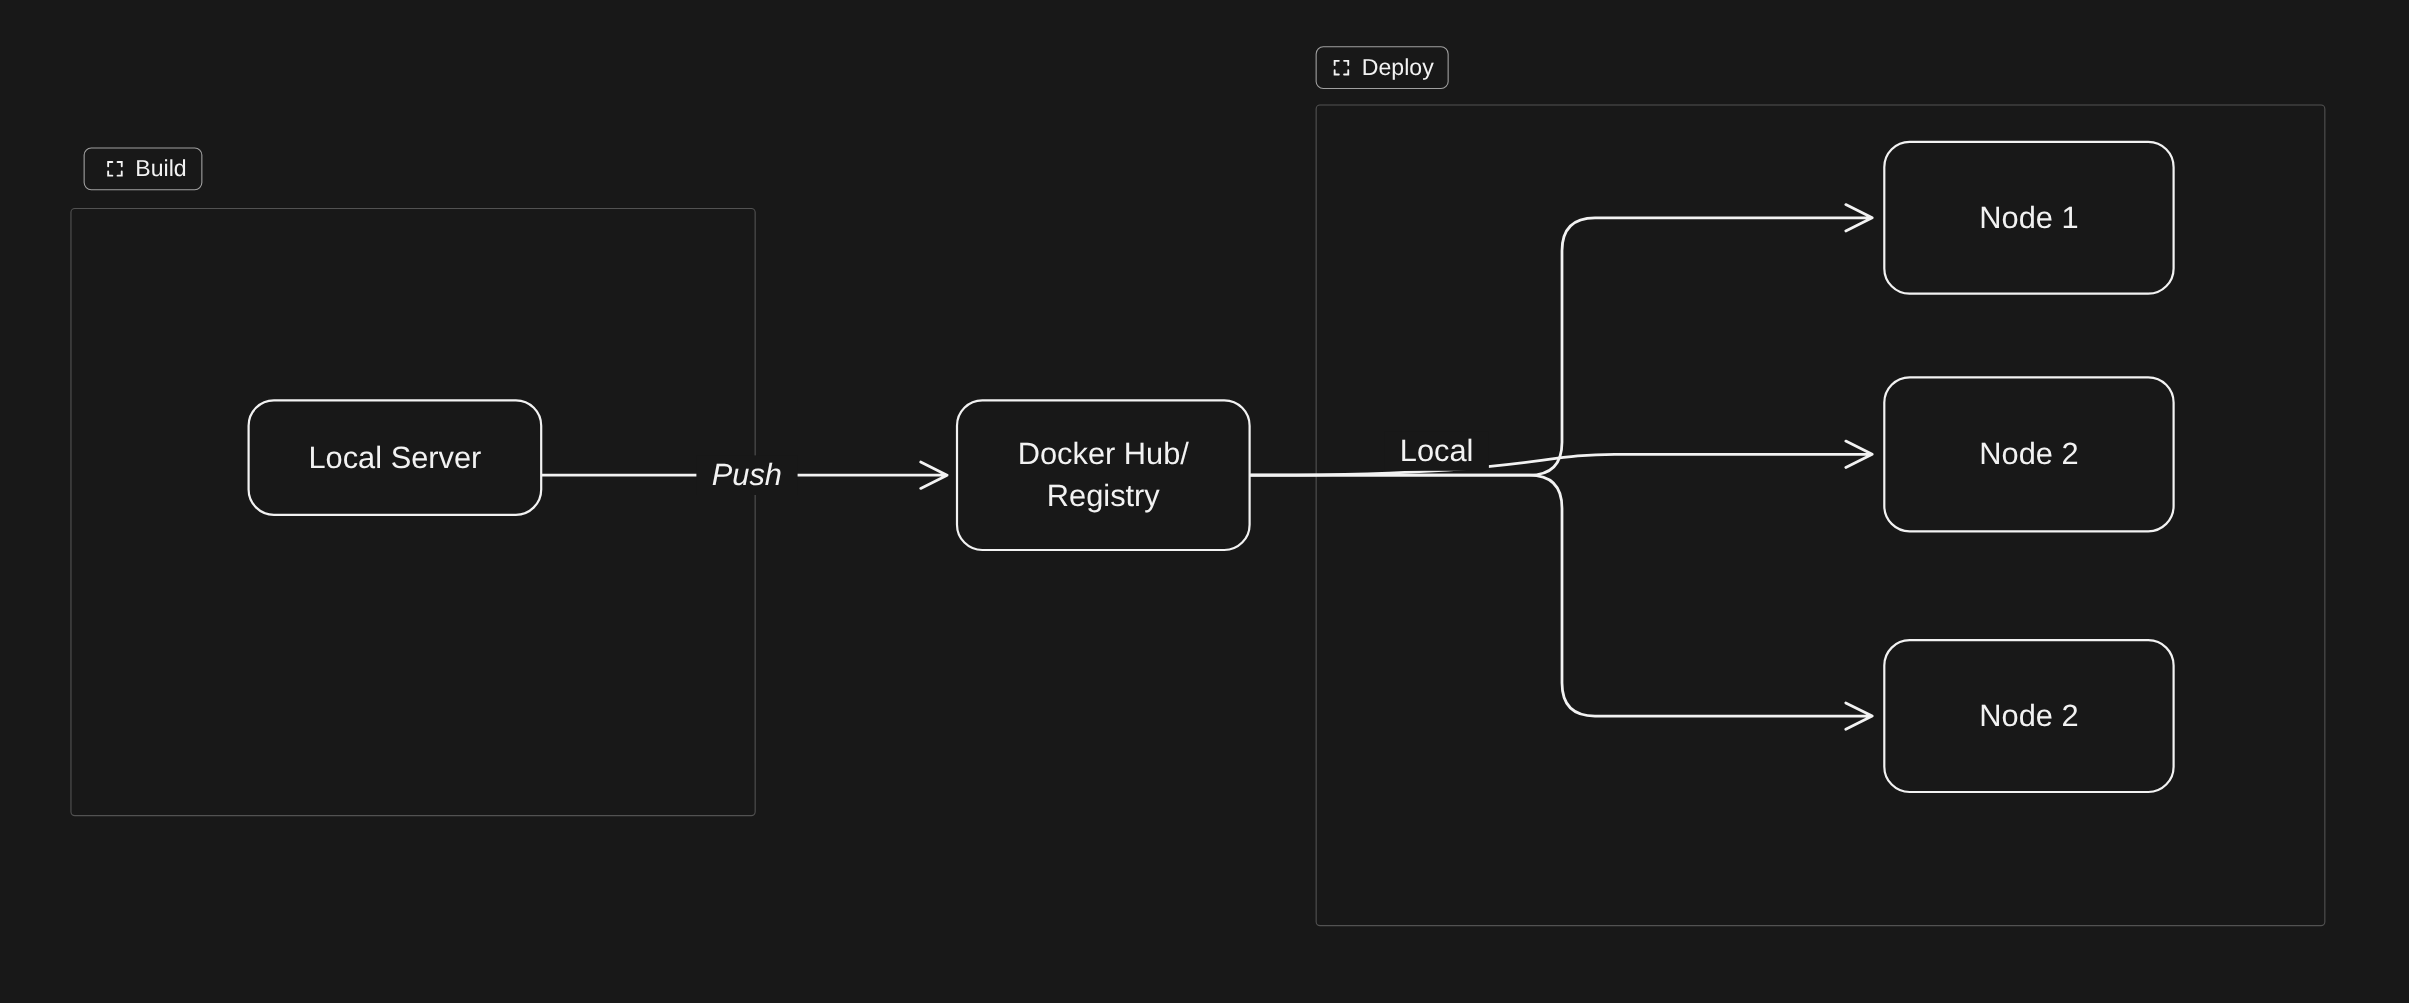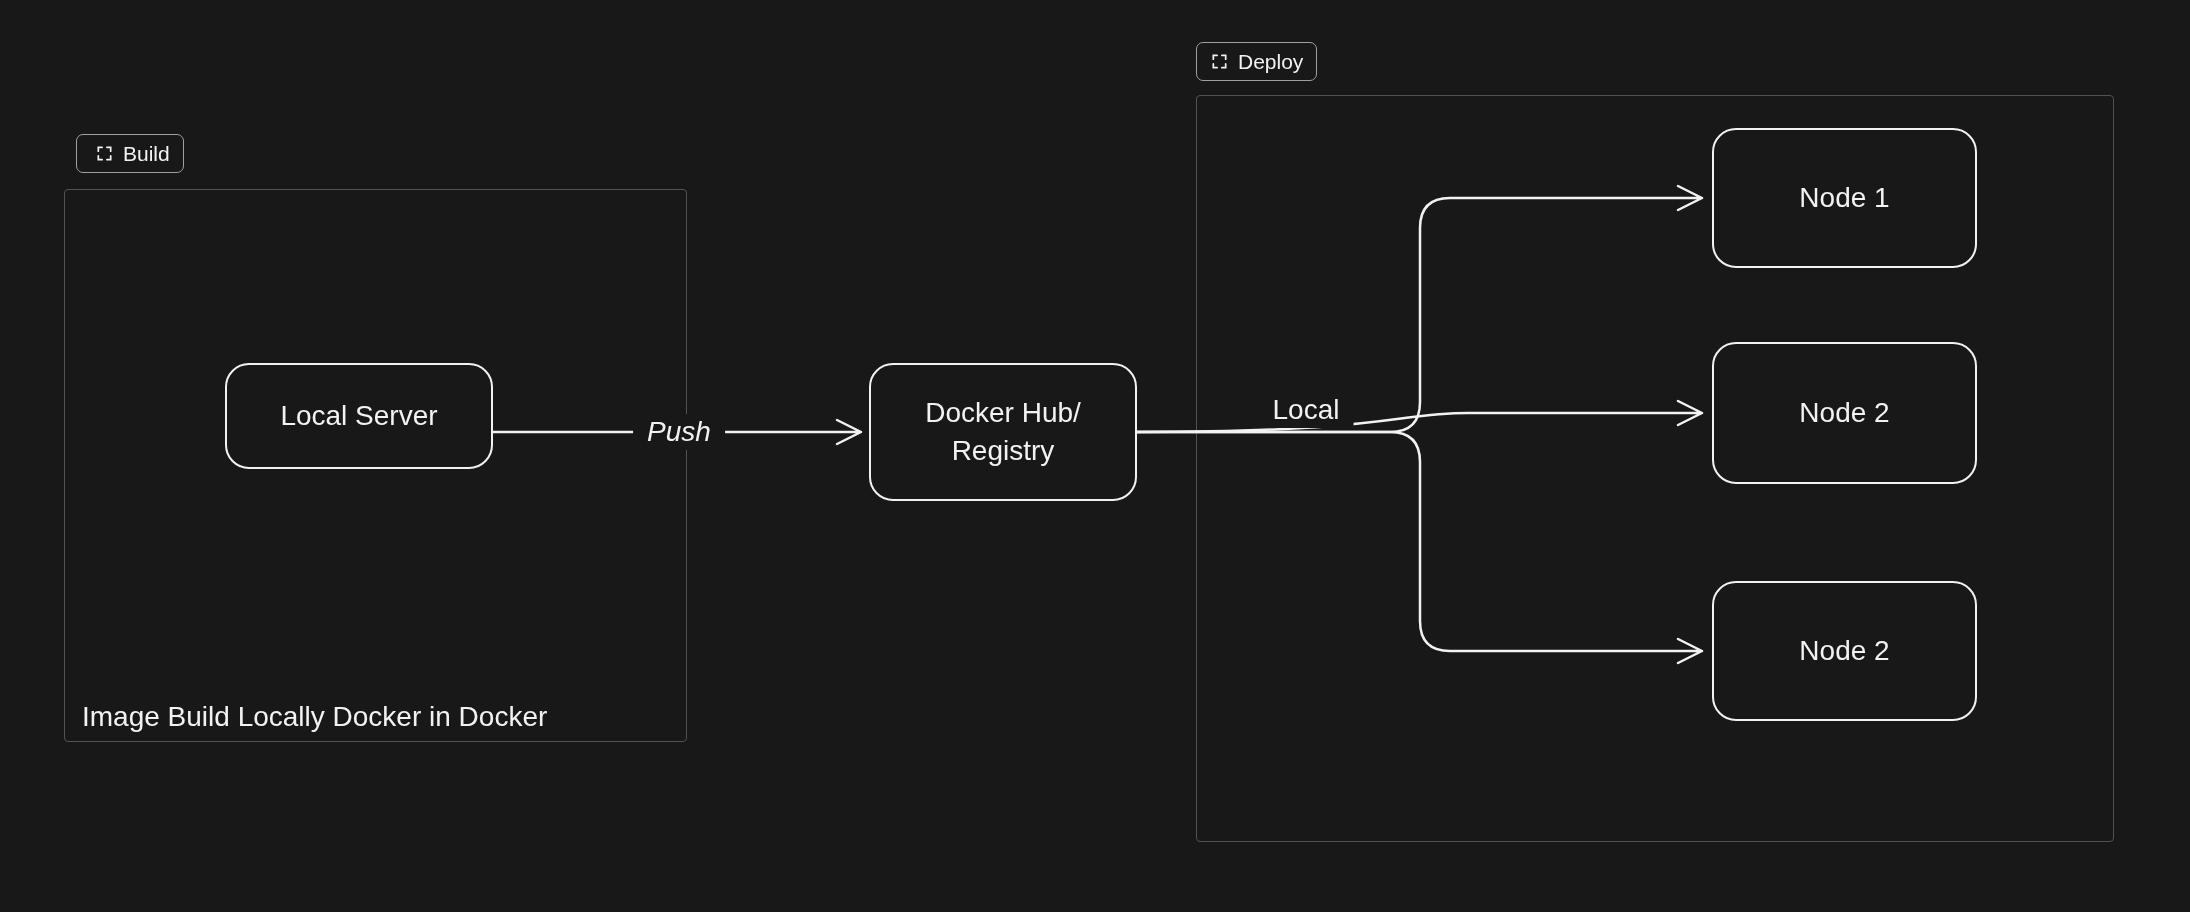--- a/index.html
+++ b/index.html
@@ -128,15 +128,14 @@
     <span>Node 2</span>
   </div>
 
   <div class="node" style="left:1712px;top:581px;width:265px;height:140px;">
     <span>Node 2</span>
   </div>
 
   <div class="edge-label" style="left:679px;top:432px;font-style:italic;">Push</div>
   <div class="edge-label" style="left:1306px;top:410px;">Local</div>
 
-  <div class="caption" style="left:82px;top:701px;">Image Build Locally Docker in Docker</div>
 
 </div>
 
 </body></html>

